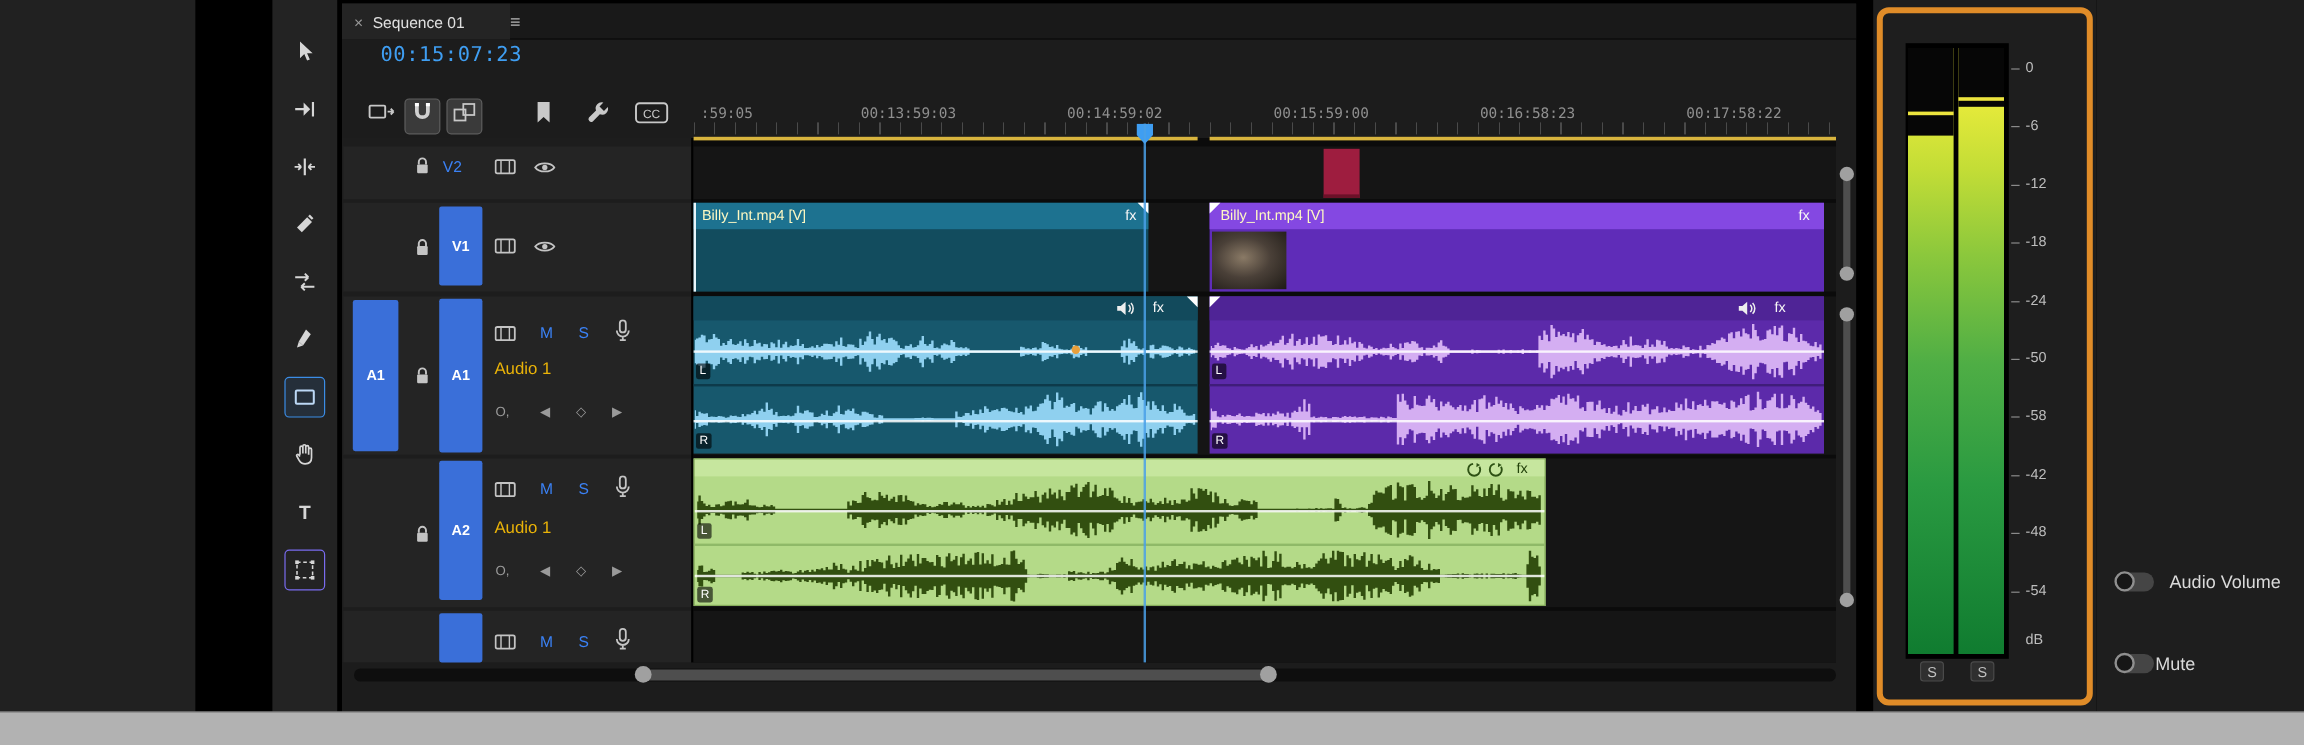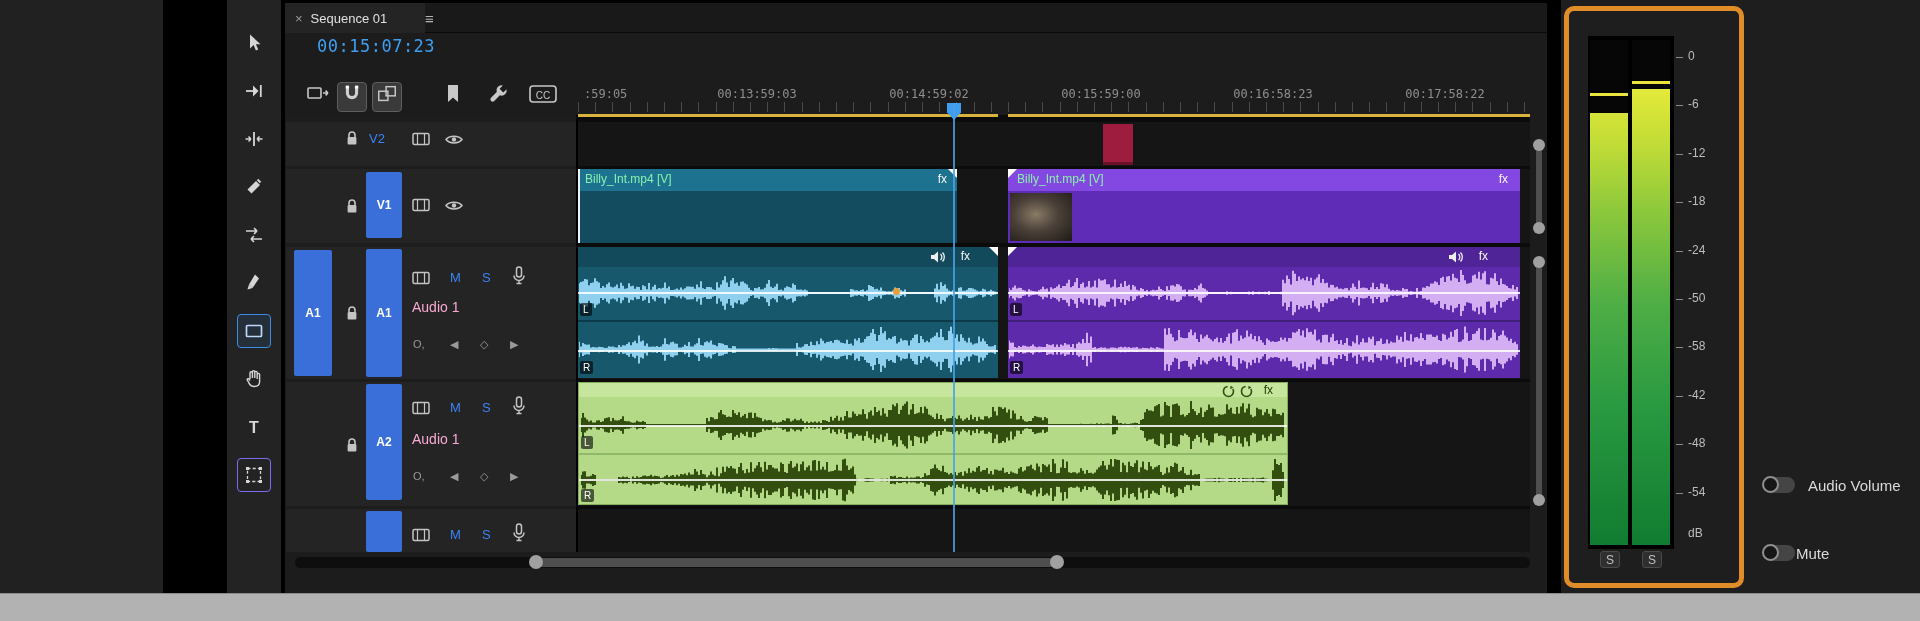--- a/index.html
+++ b/index.html
@@ -8,25 +8,25 @@
 .screen{position:relative;width:1920px;height:621px;overflow:hidden;background:#000}
 .ab{position:absolute}
 svg{display:block}
 .mono{font-family:"DejaVu Sans Mono",monospace}
 .tool{width:34px;height:34px;display:flex;align-items:center;justify-content:center;border-radius:4px}
 .tool.selected{border:1.5px solid #3b8de6;background:rgba(59,141,230,.12)}
 .tool.accent{border:1.5px solid #7a6cf0}
 .tbtn{display:flex;align-items:flex-start;justify-content:center;width:30px;height:30px}
 .tbtn.active{background:#3a3a3a;border:1px solid #5e5e5e;border-radius:4px}
 .hdr-txt{color:#3b82f6;font-size:13px;line-height:14px}
-.lbl{color:#f9a8d4;font-size:14px;line-height:15px}
+.lbl{color:#eab308;font-size:14px;line-height:15px}
 .kf{color:#9a9a9a;font-size:11px;line-height:12px}
 .badge{position:absolute;background:rgba(0,0,0,.6);color:#fff;font-size:10px;line-height:13px;padding:0 3px;border-radius:2px}
 .fx{color:#f5f5f5;font-size:12px;line-height:13px}
-.clip-title{color:#86efac;font-size:12px;line-height:21px;white-space:nowrap;overflow:hidden}
+.clip-title{color:#fef9c3;font-size:12px;line-height:21px;white-space:nowrap;overflow:hidden}
 .vol-line{position:absolute;left:0;right:0;height:1.5px;background:rgba(255,255,255,.85)}
 .corner-l{position:absolute;width:0;height:0;border-left:9px solid #fff;border-bottom:9px solid transparent}
 .corner-r{position:absolute;width:0;height:0;border-right:9px solid #fff;border-bottom:9px solid transparent}
 .lane{position:absolute;left:578px;width:952px;background:#151515}
 .hrow{position:absolute;left:286px;width:290px;background:#242424}
 .tbox{position:absolute;width:36px;background:var(--track-blue);color:#fff;font-weight:bold;font-size:12px;display:flex;align-items:center;justify-content:center;border-radius:2px}
 .rlabel{position:absolute;top:88px;color:#8f8f8f;font-size:12px;line-height:13px;transform:translateX(-50%);white-space:nowrap}
 .meter-bar{position:absolute;top:40px;width:38px;height:505px;background:linear-gradient(180deg,#f2ef3e 0%,#e3e93a 10%,#c3dd36 20%,#8cc83c 34%,#4fae45 52%,#2a9a41 72%,#107c30 100%)}
 .meter-dark{position:absolute;top:0;left:0;right:0;background:#060606}
 .meter-peak{position:absolute;left:0;right:0;height:3px;background:#ece43e}

